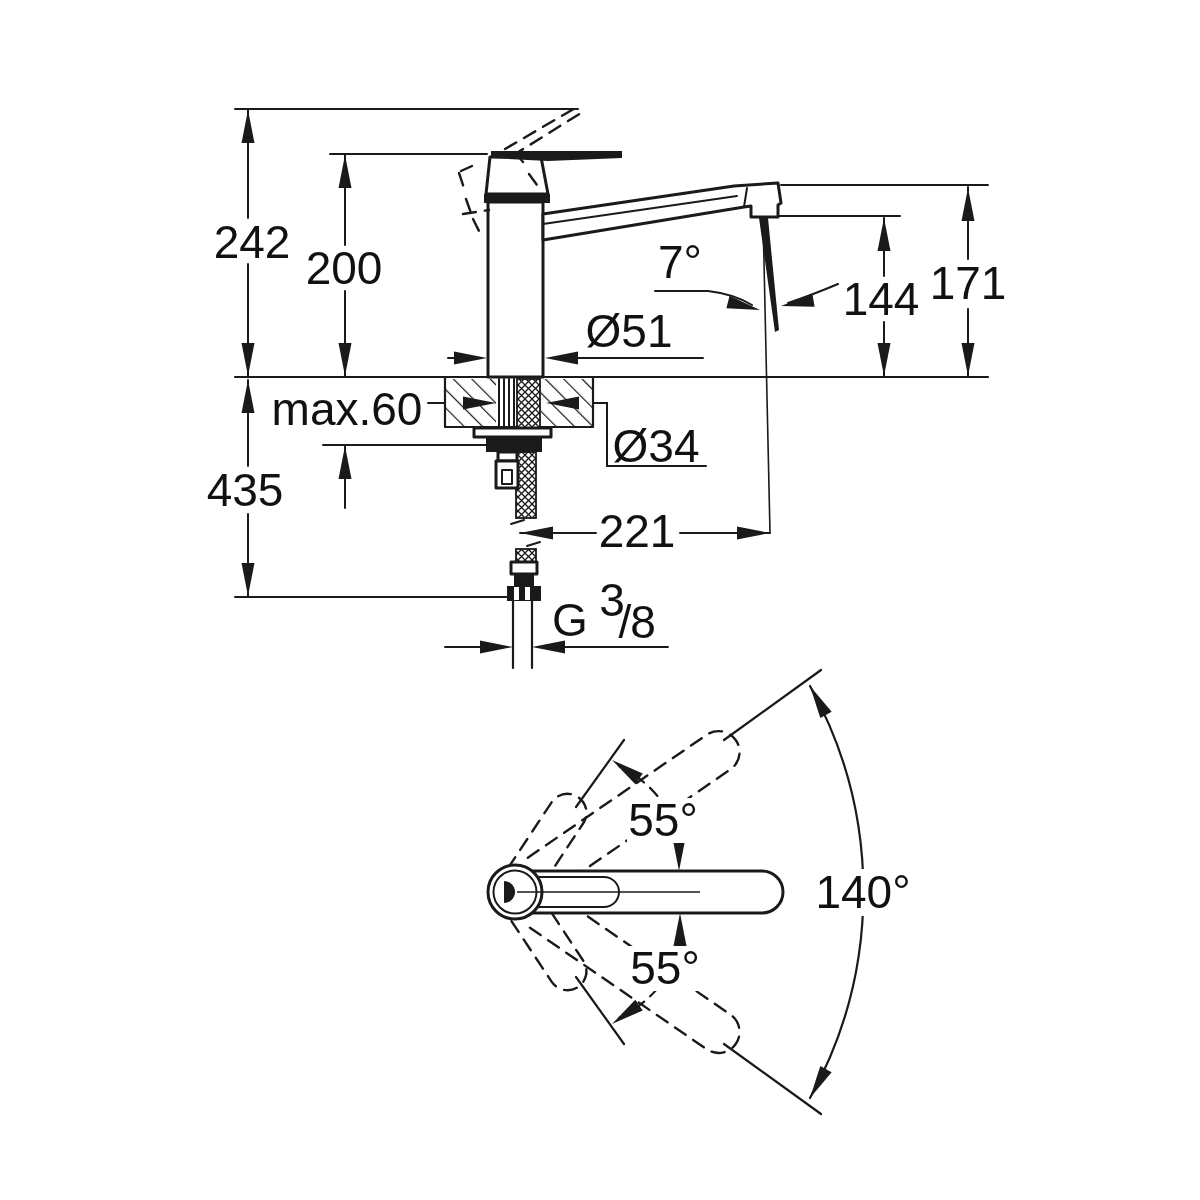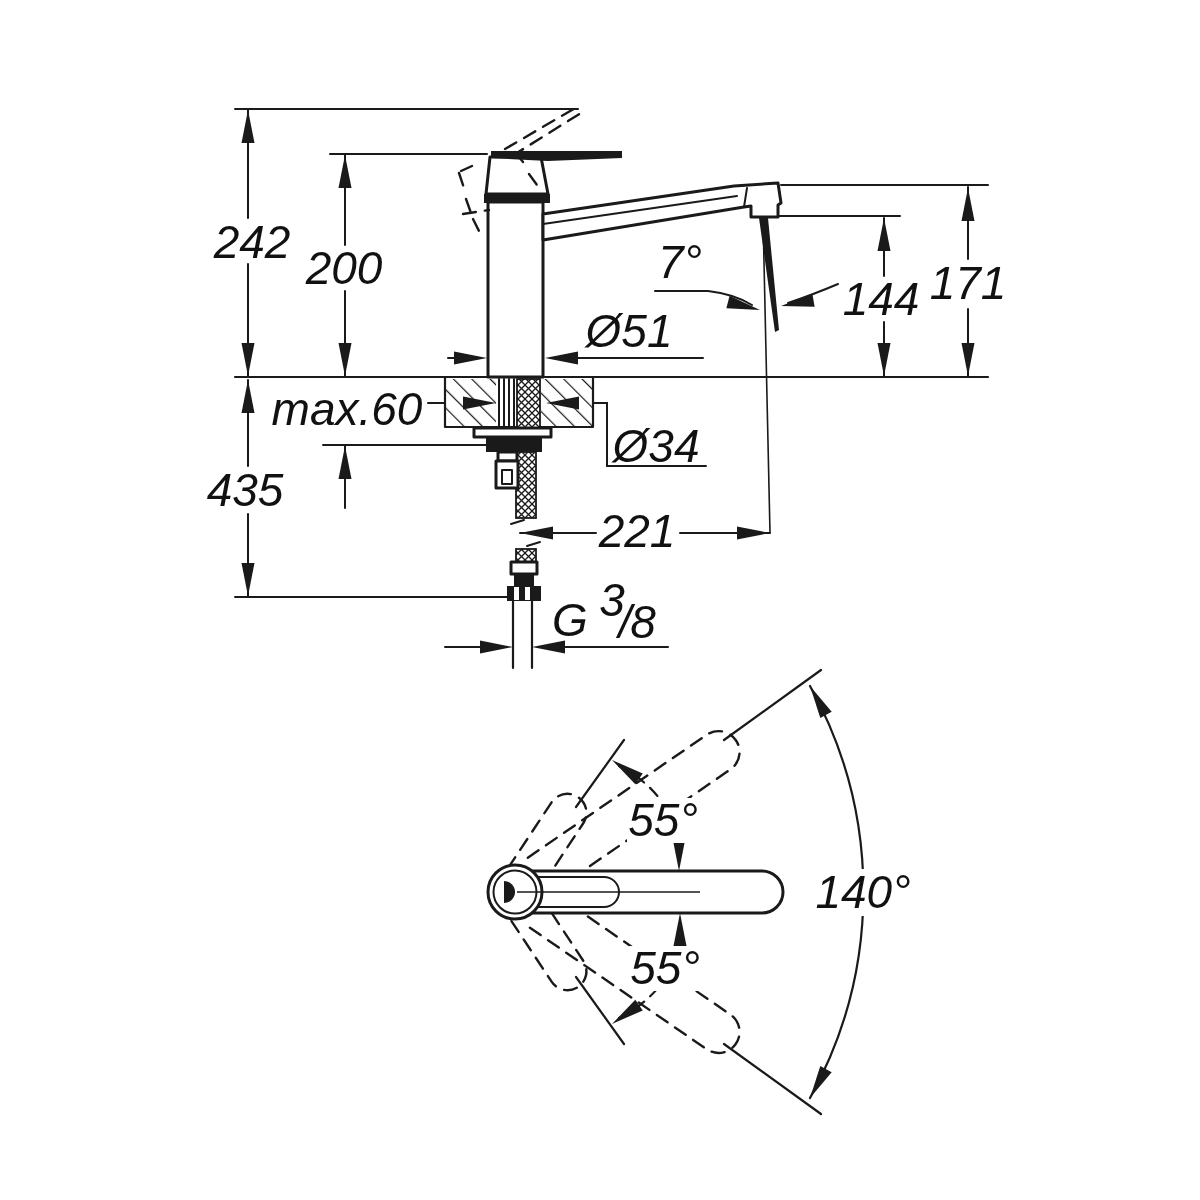--- a/index.html
+++ b/index.html
@@ -1,16 +1,16 @@
 <!DOCTYPE html>
 <html><head>
 <meta charset="utf-8">
 <style>
   html,body{margin:0;padding:0;background:#fff;}
-  .page{width:1200px;height:1200px;background:#fff;position:relative;overflow:hidden;font-style:italic;}
+  .page{width:1200px;height:1200px;background:#fff;position:relative;overflow:hidden;}
   svg{display:block;}
   .dim{stroke:#1a1a1a;stroke-width:2;fill:none;stroke-linecap:round;}
   .dim2{stroke:#1a1a1a;stroke-width:2.2;fill:none;stroke-linecap:round;}
   .thin{stroke:#1a1a1a;stroke-width:1.6;fill:none;}
   .ol{stroke:#1a1a1a;stroke-width:3;fill:#fff;stroke-linejoin:round;stroke-linecap:round;}
   .ol2{stroke:#1a1a1a;stroke-width:2;fill:none;stroke-linejoin:round;stroke-linecap:round;}
   .ink{fill:#1a1a1a;stroke:none;}
   .dashed{stroke:#1a1a1a;stroke-width:2.4;fill:none;stroke-dasharray:13 9;stroke-linecap:round;}
   .dashed2{stroke:#1a1a1a;stroke-width:2.2;fill:none;stroke-dasharray:11 8;stroke-linecap:round;}
   .ah{fill:#1a1a1a;stroke:none;}

